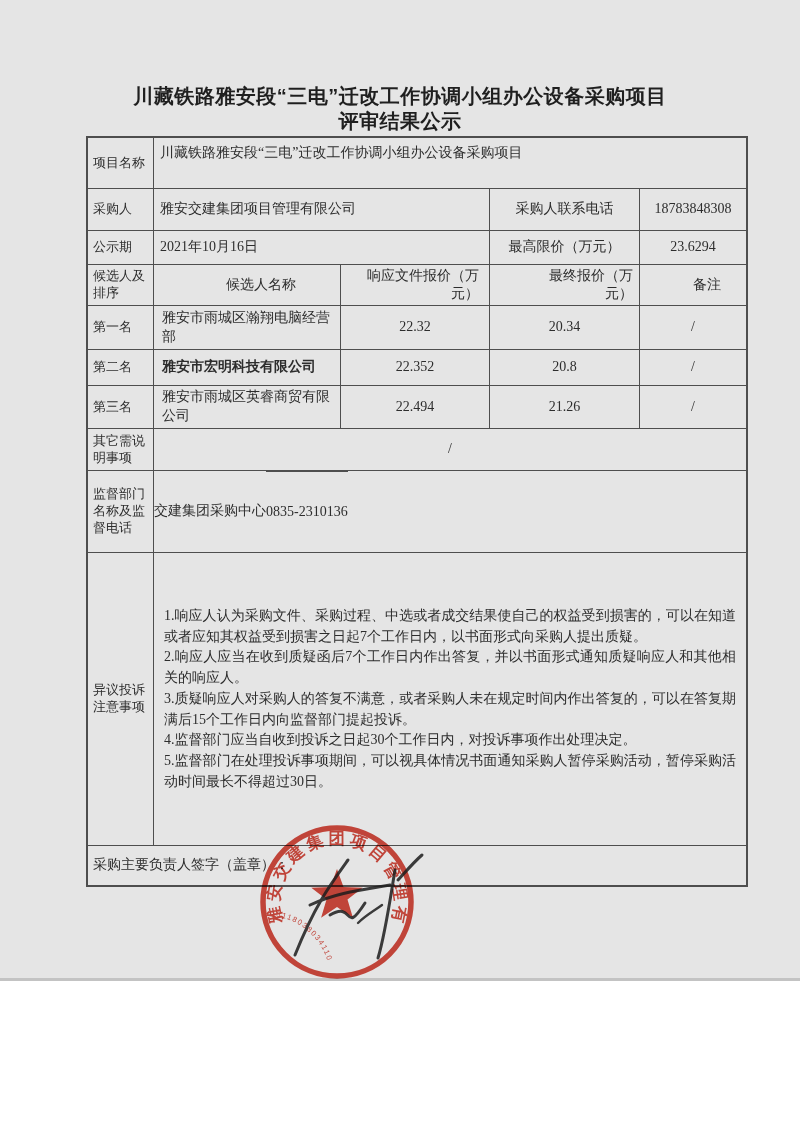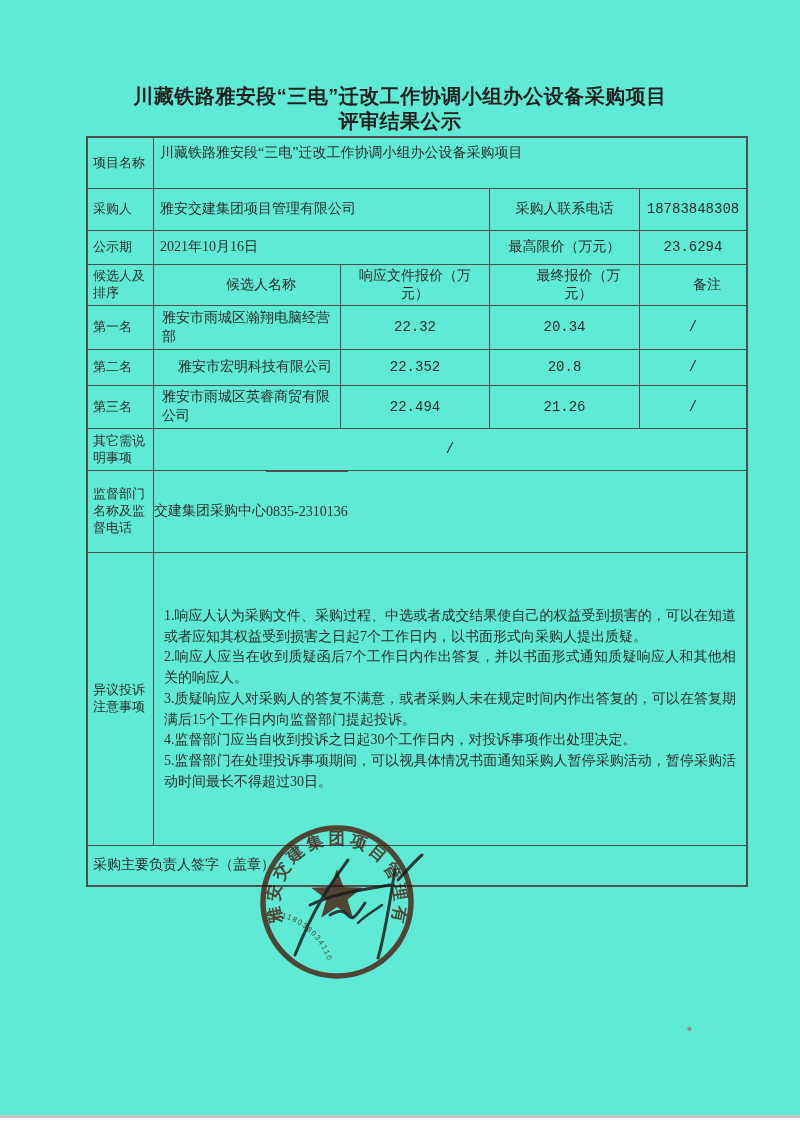--- a/index.html
+++ b/index.html
@@ -1,37 +1,37 @@
 <!DOCTYPE html>
 <html><head>
 <meta charset="utf-8">
 <style>
   * { margin:0; padding:0; box-sizing:border-box; }
   html,body { background:#ffffff; }
   .page {
-    position:relative; width:800px; height:1118px; background:#5eead4;
+    position:relative; width:800px; height:981px; background:#e5e5e5;
     font-family:"Liberation Serif","DejaVu Serif",serif;
     color:#2d2d2d; overflow:hidden;
   }
   .title {
     position:absolute; top:84px; left:0; width:800px; text-align:center;
     font-family:"Liberation Sans","DejaVu Sans",sans-serif;
     font-weight:bold; font-size:20px; line-height:25px; color:#1f1f1f;
     letter-spacing:0.5px;
   }
   .tbl {
     position:absolute; left:86px; top:136px; width:662px;
     border:2px solid #4e4e4e; font-size:14px; line-height:1.35;
   }
   .tr { display:flex; border-top:1.5px solid #4e4e4e; }
   .tr:first-child { border-top:none; }
   .td { border-left:1.5px solid #4e4e4e; display:flex; align-items:center; padding:2px 6px; }
   .td:first-child { border-left:none; }
   .lbl { width:65px; flex:0 0 65px; font-size:13px; padding:2px 3px 2px 5px; line-height:1.3; }
-  .c { justify-content:center; text-align:center;font-family:Liberation Mono, monospace; }
+  .c { justify-content:center; text-align:right; }
   .top { align-items:flex-start; padding-top:6px; }
   .grow { flex:1 1 auto; }
   .w-c2 { flex:0 0 187px; width:187px; }
   .w-c3 { flex:0 0 149px; width:149px; }
   .w-c4 { flex:0 0 150px; width:150px; }
   .w-c5 { flex:1 1 auto; }
   .w-val { flex:0 0 336px; width:336px; }
   .w-ph  { flex:0 0 150px; width:150px; }
   .w-phv { flex:1 1 auto; }
   .h50{min-height:50px}.h42{min-height:42px}.h44{min-height:44px}.h34{min-height:34px}
@@ -95,21 +95,21 @@
     <div class="tr h44">
       <div class="td lbl">第一名</div>
       <div class="td w-c2" style="padding:2px 6px 2px 8px;">雅安市雨城区瀚翔电脑经营部</div>
       <div class="td w-c3 c">22.32</div>
       <div class="td w-c4 c">20.34</div>
       <div class="td w-c5 c">/</div>
     </div>
 
     <div class="tr h36">
       <div class="td lbl">第二名</div>
-      <div class="td w-c2" style="padding:2px 6px 2px 24px;">雅安市宏明科技有限公司</div>
+      <div class="td w-c2" style="padding:2px 6px 2px 8px;font-weight:bold;">雅安市宏明科技有限公司</div>
       <div class="td w-c3 c">22.352</div>
       <div class="td w-c4 c">20.8</div>
       <div class="td w-c5 c">/</div>
     </div>
 
     <div class="tr h40">
       <div class="td lbl">第三名</div>
       <div class="td w-c2" style="padding:2px 6px 2px 8px;">雅安市雨城区英睿商贸有限公司</div>
       <div class="td w-c3 c">22.494</div>
       <div class="td w-c4 c">21.26</div>

